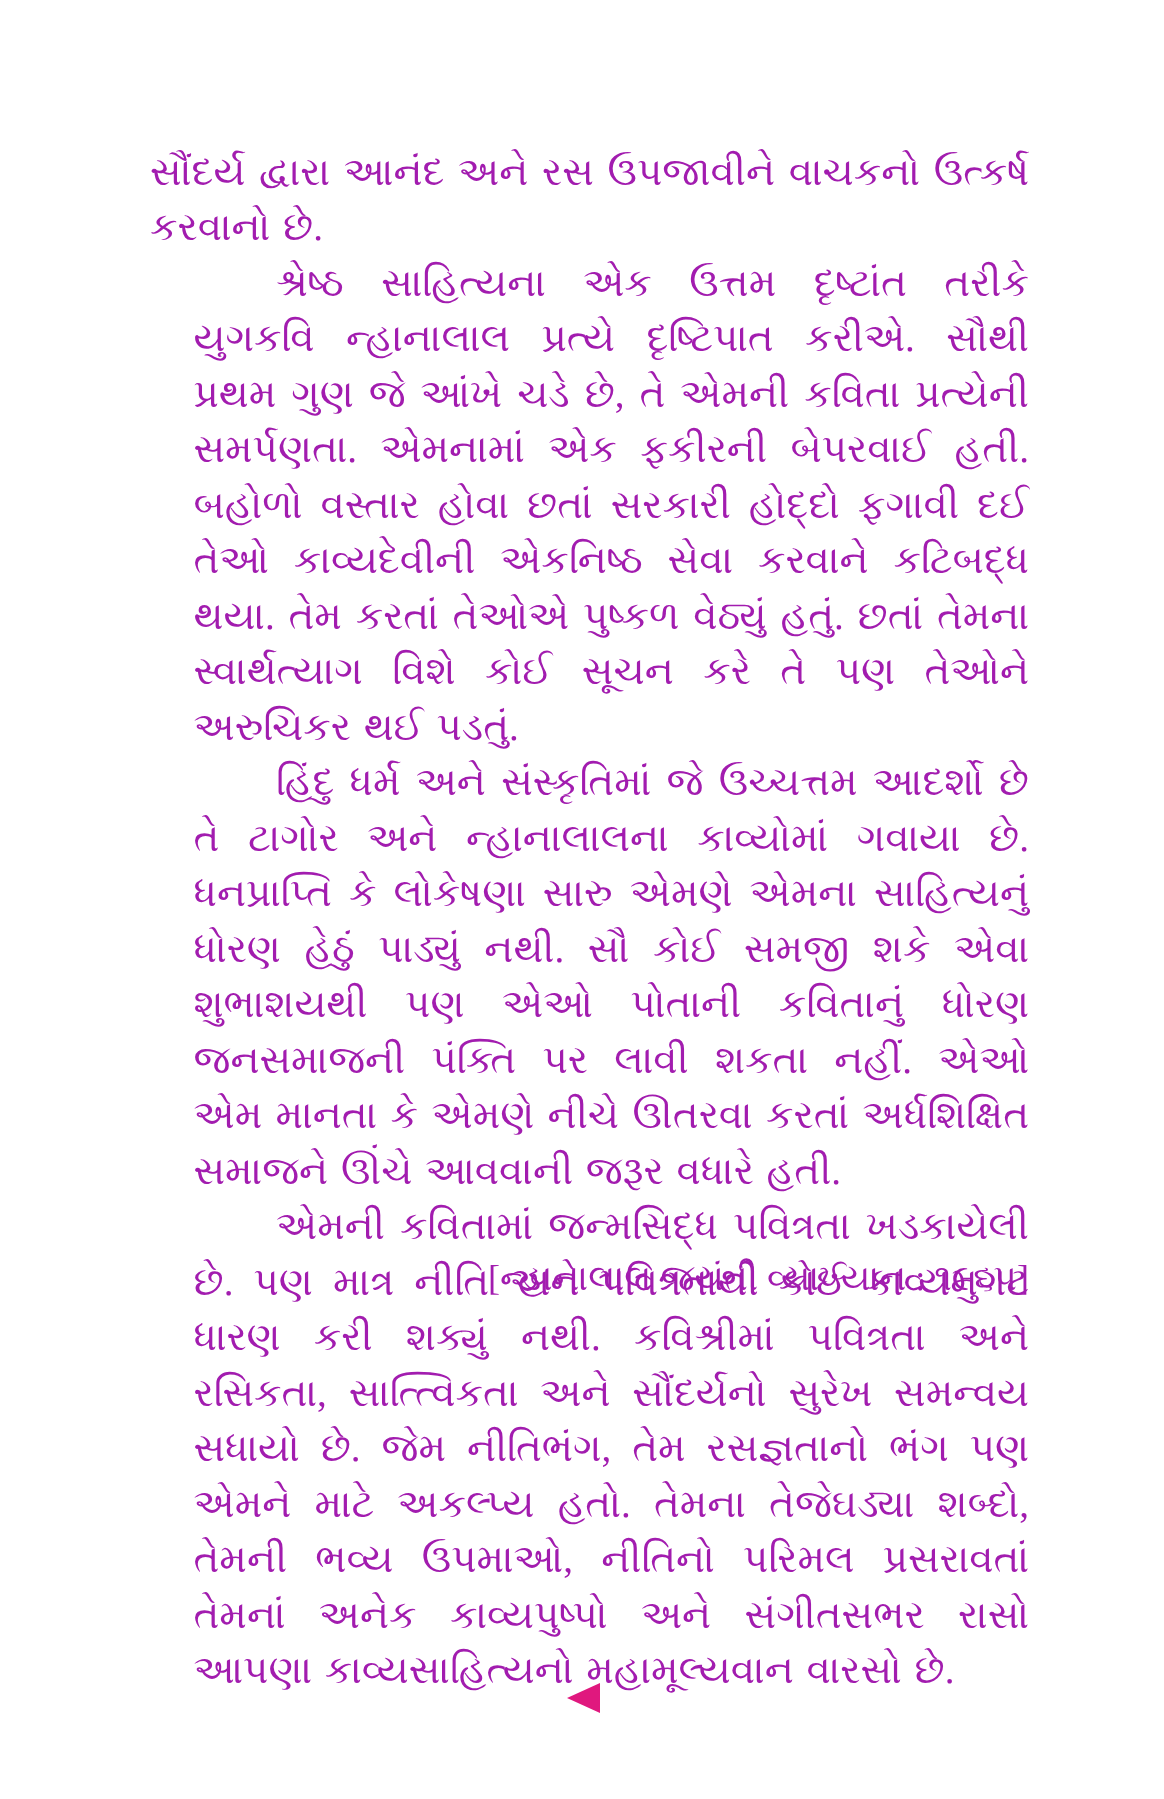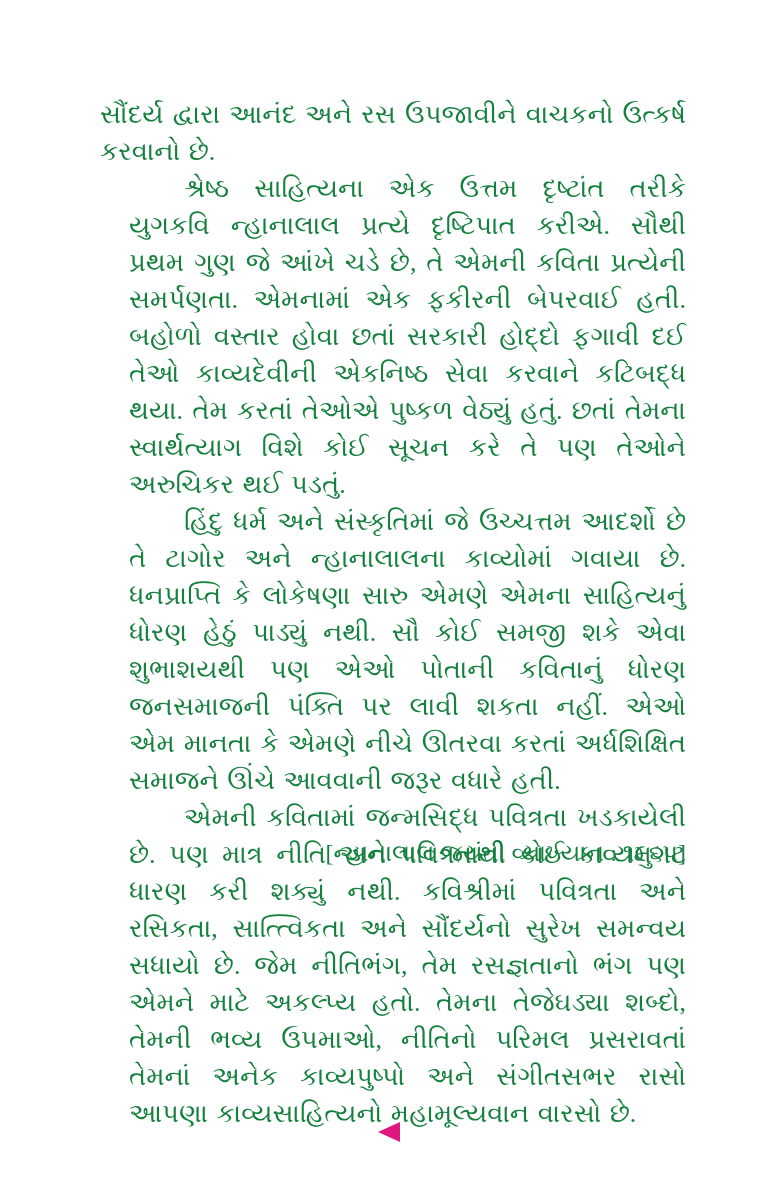--- a/index.html
+++ b/index.html
@@ -57,21 +57,21 @@
     height: 0;
     border-top: 10px solid transparent;
     border-bottom: 10px solid transparent;
     border-right-width: 22px;
     border-right-style: solid;
   }
 </style>
 </head>
 <body style="background-color: rgb(255, 255, 255);">
 
-<div class="page" style="color: #15803d;">
+<div class="page" style="color: #a21caf;">
 
   <div class="text-block">
       <p class="body-para">સૌંદર્ય દ્વારા આનંદ અને રસ ઉપજાવીને વાચકનો ઉત્કર્ષ કરવાનો છે.</p>
       <p class="body-para indent">શ્રેષ્ઠ સાહિત્યના એક ઉત્તમ દૃષ્ટાંત તરીકે યુગકવિ ન્હાનાલાલ પ્રત્યે દૃષ્ટિપાત કરીએ. સૌથી પ્રથમ ગુણ જે આંખે ચડે છે, તે એમની કવિતા પ્રત્યેની સમર્પણતા. એમનામાં એક ફકીરની બેપરવાઈ હતી. બહોળો વસ્તાર હોવા છતાં સરકારી હોદ્દો ફગાવી દઈ તેઓ કાવ્યદેવીની એકનિષ્ઠ સેવા કરવાને કટિબદ્ધ થયા. તેમ કરતાં તેઓએ પુષ્કળ વેઠ્યું હતું. છતાં તેમના સ્વાર્થત્યાગ વિશે કોઈ સૂચન કરે તે પણ તેઓને અરુચિકર થઈ પડતું.</p>
       <p class="body-para indent">હિંદુ ધર્મ અને સંસ્કૃતિમાં જે ઉચ્ચત્તમ આદર્શો છે તે ટાગોર અને ન્હાનાલાલના કાવ્યોમાં ગવાયા છે. ધનપ્રાપ્તિ કે લોકેષણા સારુ એમણે એમના સાહિત્યનું ધોરણ હેઠું પાડ્યું નથી. સૌ કોઈ સમજી શકે એવા શુભાશયથી પણ એઓ પોતાની કવિતાનું ધોરણ જનસમાજની પંક્તિ પર લાવી શકતા નહીં. એઓ એમ માનતા કે એમણે નીચે ઊતરવા કરતાં અર્ધશિક્ષિત સમાજને ઊંચે આવવાની જરૂર વધારે હતી.</p>
       <p class="body-para indent">એમની કવિતામાં જન્મસિદ્ધ પવિત્રતા ખડકાયેલી છે. પણ માત્ર નીતિ અને પવિત્રતાથી કોઈ કાવ્યમુગટ ધારણ કરી શક્યું નથી. કવિશ્રીમાં પવિત્રતા અને રસિકતા, સાત્ત્વિકતા અને સૌંદર્યનો સુરેખ સમન્વય સધાયો છે. જેમ નીતિભંગ, તેમ રસજ્ઞતાનો ભંગ પણ એમને માટે અકલ્પ્ય હતો. તેમના તેજેઘડ્યા શબ્દો, તેમની ભવ્ય ઉપમાઓ, નીતિનો પરિમલ પ્રસરાવતાં તેમનાં અનેક કાવ્યપુષ્પો અને સંગીતસભર રાસો આપણા કાવ્યસાહિત્યનો મહામૂલ્યવાન વારસો છે.</p>
     </div>
 
   <div class="attribution">[ન્હાનાલાલ જયંતી વ્યાખ્યાન : ૧૯૬૫]</div>
 

